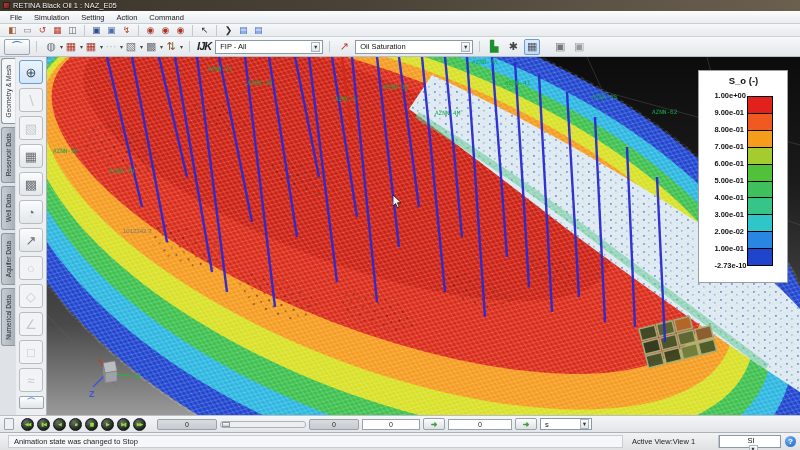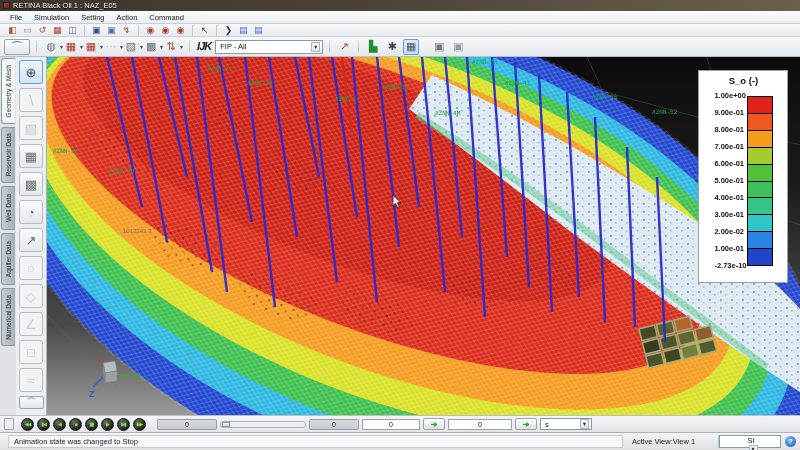--- a/index.html
+++ b/index.html
@@ -141,20 +141,24 @@
         <span class="tb-caret">▾</span>
       </span></span>
   <span class="tb-sep"></span>
   <div class="tb-btn ijk-btn">IJK</div>
   <div class="combo" style="width:108px;">
     <span>FIP - All</span>
     <span class="combo-arrow">▼</span>
   </div>
   <span class="tb-sep"></span>
   <div class="tb-btn" style="color:#c0392b;">↗</div>
+  <div class="combo" style="width:118px;">
+    <span>Oil Saturation</span>
+    <span class="combo-arrow">▼</span>
+  </div>
   <span class="tb-sep"></span>
   <div class="tb-btn" style="color:#1e8f2e;">▙</div>
   <div class="tb-btn" style="color:#444;">✱</div>
   <div class="tb-btn active" style="color:#556;">▦</div>
   <span style="width:6px;"></span>
   <div class="tb-btn" style="color:#777;">▣</div>
   <div class="tb-btn" style="color:#999;">▣</div>
 </div>
 
 <div id="mainrow">

